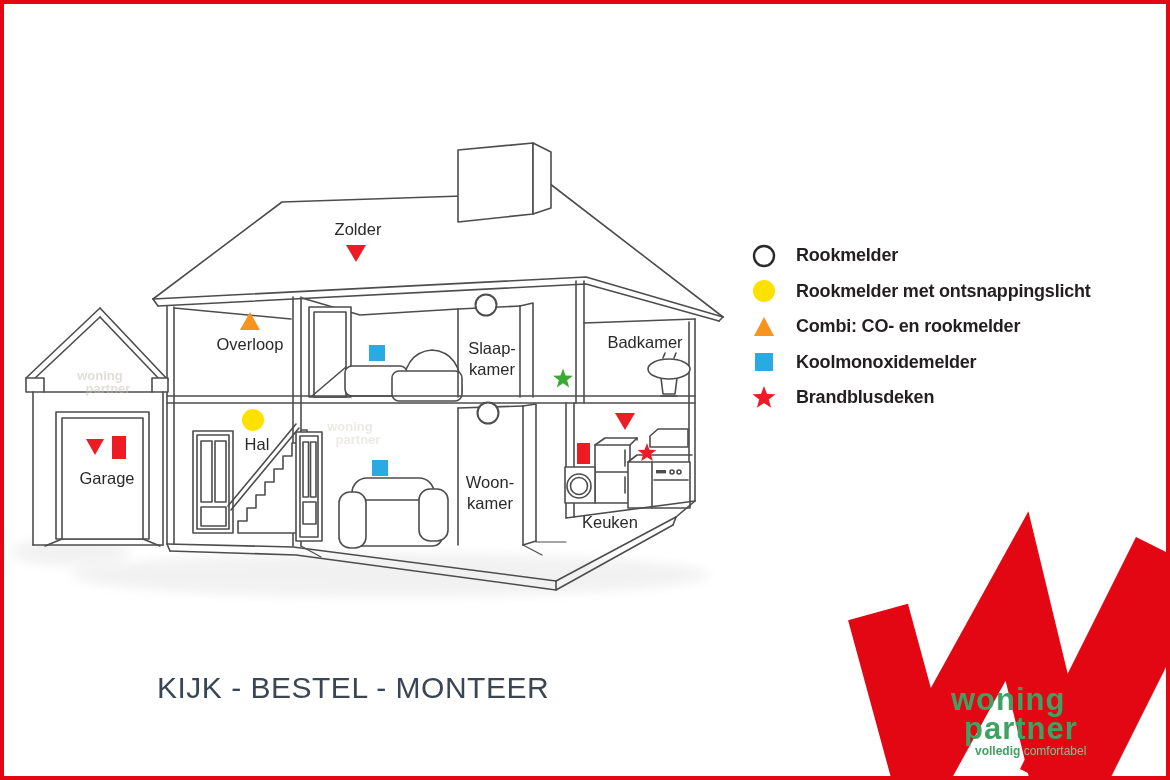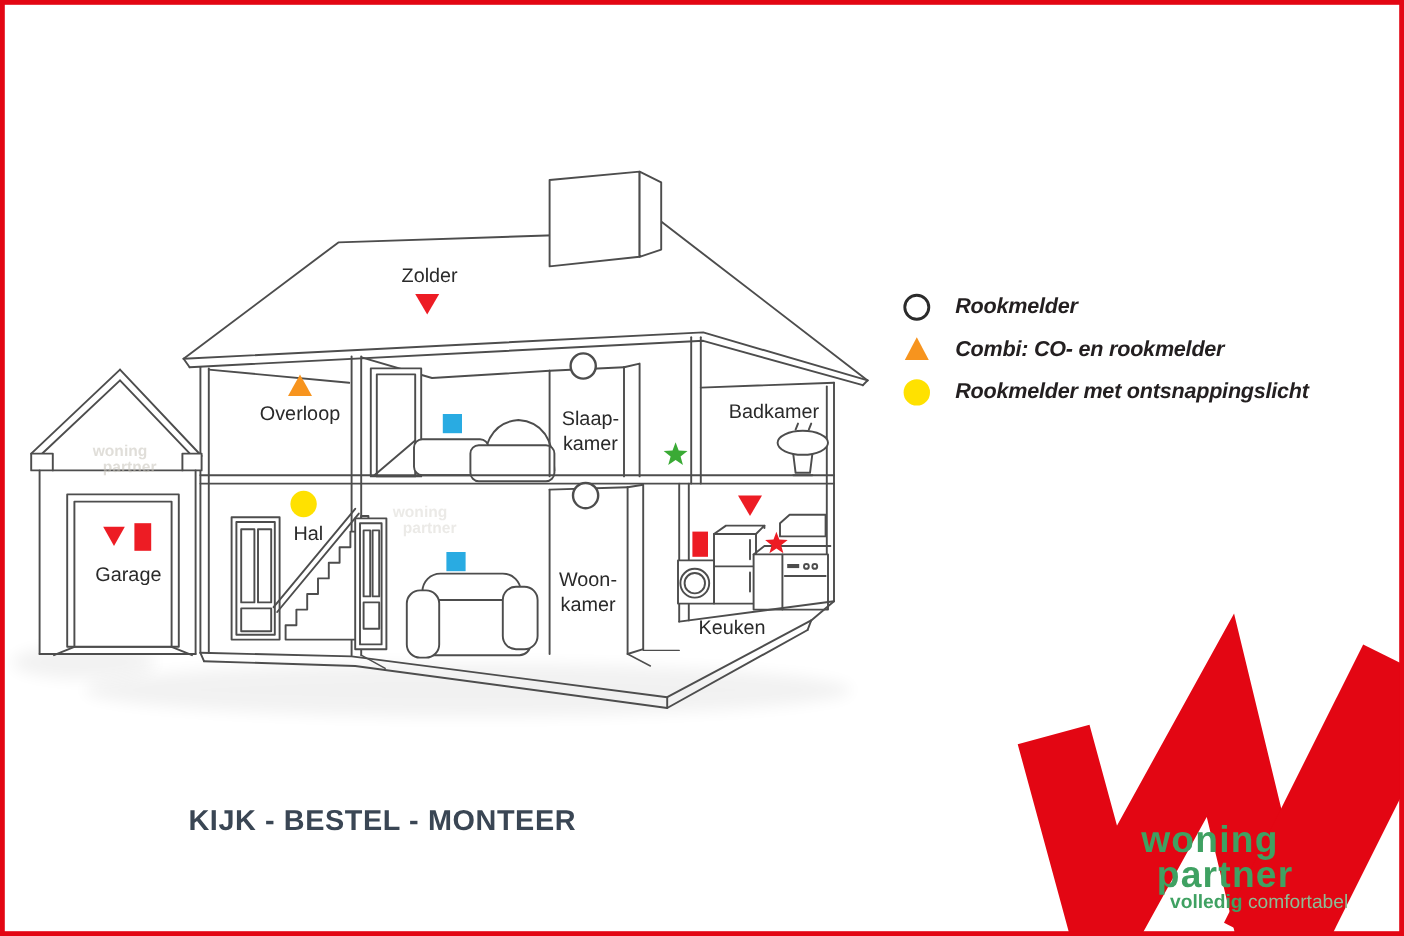--- a/index.html
+++ b/index.html
@@ -10,31 +10,31 @@
   .frame{position:absolute; inset:0; border:4px solid var(--frame_red,#e30613); z-index:50; pointer-events:none;}
   
   .house-svg{position:absolute; left:0; top:0; z-index:5;}
   .house-line{stroke:var(--line_gray,#4d4d4d); stroke-width:1.6; fill:none; stroke-linecap:round; stroke-linejoin:round;}
   .room-label{font:16.5px "Liberation Sans",sans-serif; fill:#2a2a2a; text-anchor:middle;}
   .watermark{font:bold 13px "Liberation Sans",sans-serif; fill:var(--watermark_gray,#c8c4bb); text-anchor:middle;}
   
   .legend{position:absolute; left:746px; top:238px; z-index:10;}
   .legend-row{display:flex; align-items:center; height:35.5px;}
   .legend-sym{width:36px; display:flex; justify-content:center; align-items:center;}
-  .legend-lbl{margin-left:14px; font-size:18px; font-weight:bold; color:var(--text_dark,#231f20); letter-spacing:-0.2px; white-space:nowrap;font-style:italic;}
+  .legend-lbl{margin-left:14px; font-size:18px; font-weight:bold; color:var(--text_dark,#231f20); letter-spacing:-0.2px; white-space:nowrap;}
   
   .tagline{position:absolute; left:157px; top:671px; z-index:12;
-    font-size:24px; font-weight:bold; color:var(--tagline_slate,#3a4654); letter-spacing:.5px; white-space:nowrap;}
+    font-size:30px; font-weight:normal; color:var(--tagline_slate,#3a4654); letter-spacing:.5px; white-space:nowrap;}
   
   .logo-svg{position:absolute; left:0; top:0; z-index:8; pointer-events:none;}
   .brand-word{position:absolute; z-index:20; font-weight:bold; color:var(--logo_green,#3fa162);
     letter-spacing:1px; line-height:1; white-space:nowrap;}
   .brand-w1{left:951px; top:684px; font-size:31px;}
   .brand-w2{left:964px; top:713px; font-size:31px;}
-  .brand-sub{position:absolute; left:975px; top:745px; z-index:20; font-size:16px; line-height:1; white-space:nowrap;}
+  .brand-sub{position:absolute; left:975px; top:745px; z-index:20; font-size:12px; line-height:1; white-space:nowrap;}
   .brand-sub .b{font-weight:bold; color:var(--logo_green,#3fa162);}
   .brand-sub .l{font-weight:normal; color:var(--logo_green_light,#8cbd95);}
 </style>
 </head>
 <body>
 
 <div class="canvas">
 
   <svg class="house-svg" width="760" height="650" viewBox="0 0 760 650">
     <defs>
@@ -219,32 +219,48 @@
       <span class="legend-sym">
         <svg width="26" height="26" viewBox="-13 -13 26 26">
             <circle r="10" fill="#fff" stroke="#2b2b2b" stroke-width="2.4"></circle>
           </svg>
       </span>
       <span class="legend-lbl">Rookmelder</span>
     </div>
     <div class="legend-row">
       <span class="legend-sym">
         <svg width="26" height="26" viewBox="-13 -13 26 26">
+            <circle r="11" style="fill:var(--marker_yellow,#ffe100)"></circle>
+          </svg>
+      </span>
+      <span class="legend-lbl">Rookmelder met ontsnappingslicht</span>
+    </div>
+    <div class="legend-row">
+      <span class="legend-sym">
+        <svg width="26" height="26" viewBox="-13 -13 26 26">
             <polygon points="0,-10 10,9 -10,9" style="fill:var(--marker_orange,#f7941e)"></polygon>
           </svg>
       </span>
       <span class="legend-lbl">Combi: CO- en rookmelder</span>
     </div>
     <div class="legend-row">
       <span class="legend-sym">
         <svg width="26" height="26" viewBox="-13 -13 26 26">
-            <circle r="11" style="fill:var(--marker_yellow,#ffe100)"></circle>
-          </svg>
-      </span>
-      <span class="legend-lbl">Rookmelder met ontsnappingslicht</span>
+            <rect x="-9" y="-9" width="18" height="18" style="fill:var(--marker_blue,#29abe2)"></rect>
+          </svg>
+      </span>
+      <span class="legend-lbl">Koolmonoxidemelder</span>
+    </div>
+    <div class="legend-row">
+      <span class="legend-sym">
+        <svg width="28" height="28" viewBox="-14 -14 28 28">
+            <use href="#starshape" transform="scale(1.1)" style="fill:var(--marker_red,#ed1c24)"></use>
+          </svg>
+      </span>
+      <span class="legend-lbl">Brandblusdeken</span>
     </div>
   </div>
 
   <div class="tagline">KIJK - BESTEL - MONTEER</div>
 
   <svg class="logo-svg" width="1170" height="780" viewBox="0 0 1170 780">
     <g stroke="#e30613" fill="none" stroke-linecap="butt" stroke-linejoin="miter" stroke-miterlimit="6">
       <path d="M878,612 L921,770 L1017,596 L1062,782" stroke-width="62"></path>
       <path d="M1058,788 L1174,556" stroke-width="85"></path>
     </g>

